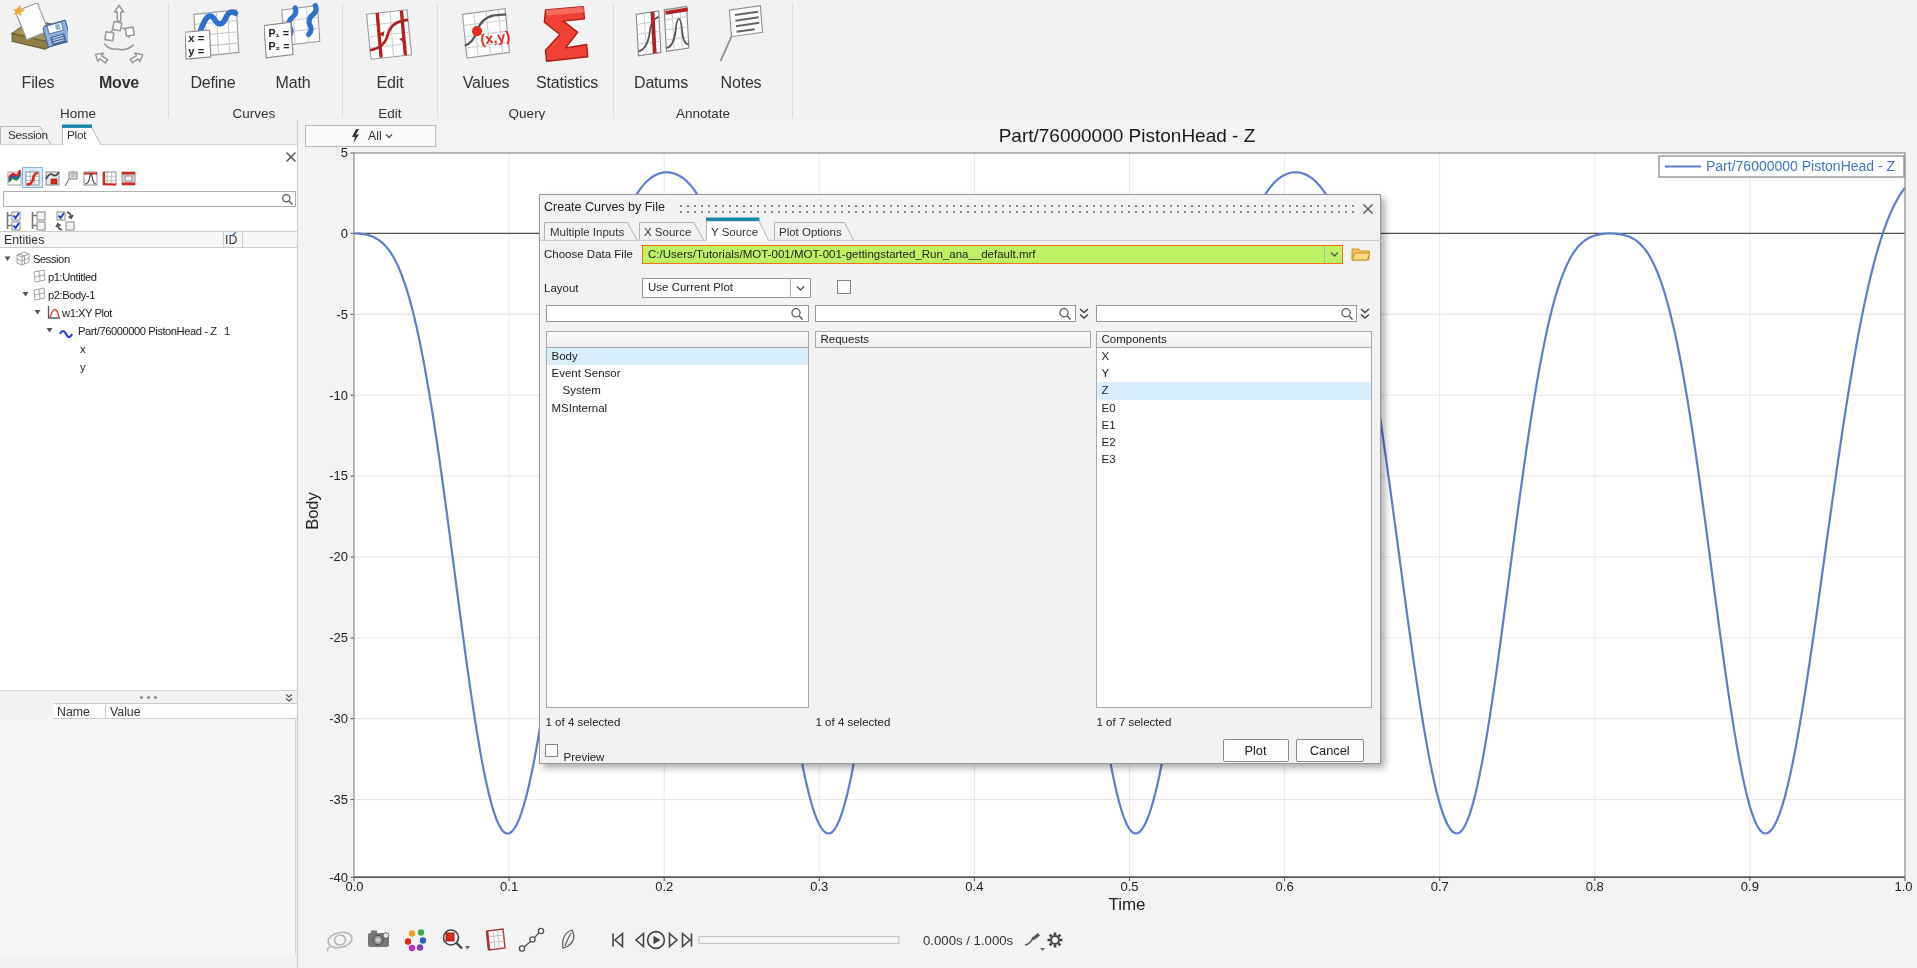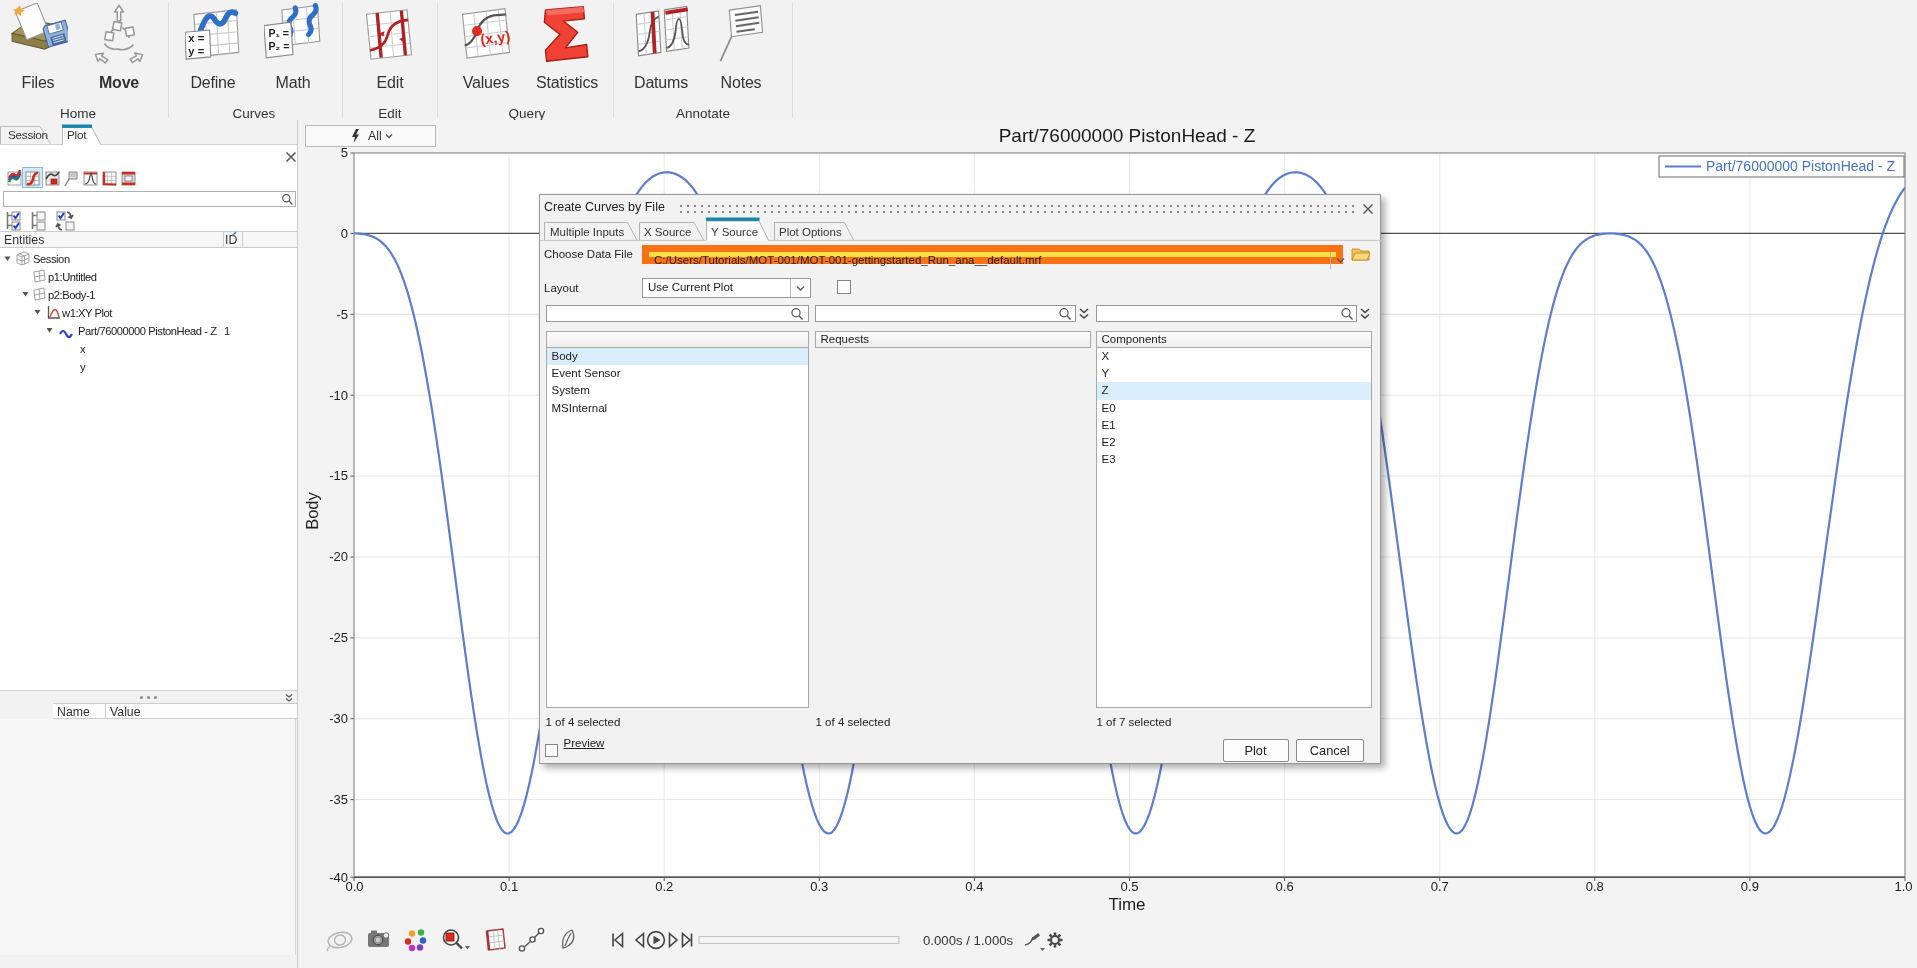--- a/index.html
+++ b/index.html
@@ -460,21 +460,21 @@
       <rect x="166" y="2.5" width="53.5" height="3.4" fill="#1586a8"></rect>
       <g font-family="Liberation Sans" font-size="11.5" fill="#333">
         <text x="10" y="20.5">Multiple Inputs</text>
         <text x="104" y="21">X Source</text>
         <text x="171" y="21">Y Source</text>
         <text x="239" y="21">Plot Options</text>
       </g>
     </svg>
 
     <div class="abs" style="left:4px;top:53px;color:#222;">Choose Data File</div>
-    <div class="abs" style="left:102px;top:50px;width:701px;height:18.5px;background:#fde047;border:7px solid #f97316;">
+    <div class="abs" style="left:102px;top:50px;width:701px;height:18.5px;background:#bef264;border:1px solid #f97316;">
       <div class="abs" style="left:5px;top:1.5px;color:#222;white-space:nowrap;">C:/Users/Tutorials/MOT-001/MOT-001-gettingstarted_Run_ana__default.mrf</div>
       <div class="abs" style="left:681px;top:0;width:19px;height:16.5px;border-left:1px solid #b5b5b5;">
         <svg style="position:absolute;left:5px;top:5px;" width="9" height="7" viewBox="0 0 9 7">
             <path d="M1 1.5 L4.5 5 L8 1.5" stroke="#555" stroke-width="1.3" fill="none"></path>
           </svg>
       </div>
     </div>
     <svg class="abs" style="left:811px;top:51px;" width="19" height="16" viewBox="0 0 19 16">
       <path d="M1 3 L8 3 L10 5 L18 5 L18 14 L1 14 Z" fill="#f5c455" stroke="#b8860b" stroke-width="0.8"></path>
       <path d="M1 14 L4 7 L19 7 L16 14 Z" fill="#fcd97e" stroke="#b8860b" stroke-width="0.8"></path>
@@ -519,35 +519,35 @@
     <div class="abs" style="left:274.5px;top:136px;width:276px;height:17px;background:linear-gradient(#fdfdfd,#ededed);border:1px solid #a8a8a8;">
       <div class="abs" style="left:5px;top:1px;color:#222;">Requests</div>
       </div>
     <div class="abs" style="left:555.5px;top:136px;width:276px;height:17px;background:linear-gradient(#fdfdfd,#ededed);border:1px solid #a8a8a8;">
       <div class="abs" style="left:5px;top:1px;color:#222;">Components</div>
       </div>
 
     <div class="abs" style="left:5.5px;top:153px;width:263px;height:360px;background:#fff;border:1px solid #a8a8a8;border-top:none;line-height:17.2px;">
       <div style="background:#d9eefb;padding-left:5px;">Body</div>
       <div style="padding-left:5px;">Event Sensor</div>
-      <div style="padding-left:5px;">System</div>
+      <div style="padding-left:16px;">System</div>
       <div style="padding-left:5px;">MSInternal</div>
     </div>
     <div class="abs" style="left:555.5px;top:153px;width:276px;height:360px;background:#fff;border:1px solid #a8a8a8;border-top:none;line-height:17.2px;">
       <div style="padding-left:5px;">X</div>
       <div style="padding-left:5px;">Y</div>
       <div style="background:#d9eefb;padding-left:5px;">Z</div>
       <div style="padding-left:5px;">E0</div>
       <div style="padding-left:5px;">E1</div>
       <div style="padding-left:5px;">E2</div>
       <div style="padding-left:5px;">E3</div>
     </div>
 
     <div class="abs" style="left:5.5px;top:521px;color:#222;">1 of 4 selected</div>
     <div class="abs" style="left:275.5px;top:521px;color:#222;">1 of 4 selected</div>
     <div class="abs" style="left:556.5px;top:521px;color:#222;">1 of 7 selected</div>
 
     <div class="abs" style="left:5px;top:548.5px;width:13px;height:13px;background:#fff;border:1px solid #848484;"></div>
-    <div class="abs" style="left:23.5px;top:542px;color:#222;text-decoration:underline;">Preview</div>
+    <div class="abs" style="left:23.5px;top:556px;color:#222;">Preview</div>
     <div class="abs" style="left:682.5px;top:543.5px;width:66px;height:23px;background:#fdfdfd;border:1px solid #8a8a8a;border-radius:2px;text-align:center;line-height:21px;font-size:12.8px;color:#222;">Plot</div>
     <div class="abs" style="left:756px;top:543.5px;width:67.5px;height:23px;background:#fdfdfd;border:1px solid #8a8a8a;border-radius:2px;text-align:center;line-height:21px;font-size:12.8px;color:#222;">Cancel</div>
   </div>
 </div>
 
 </body></html>

